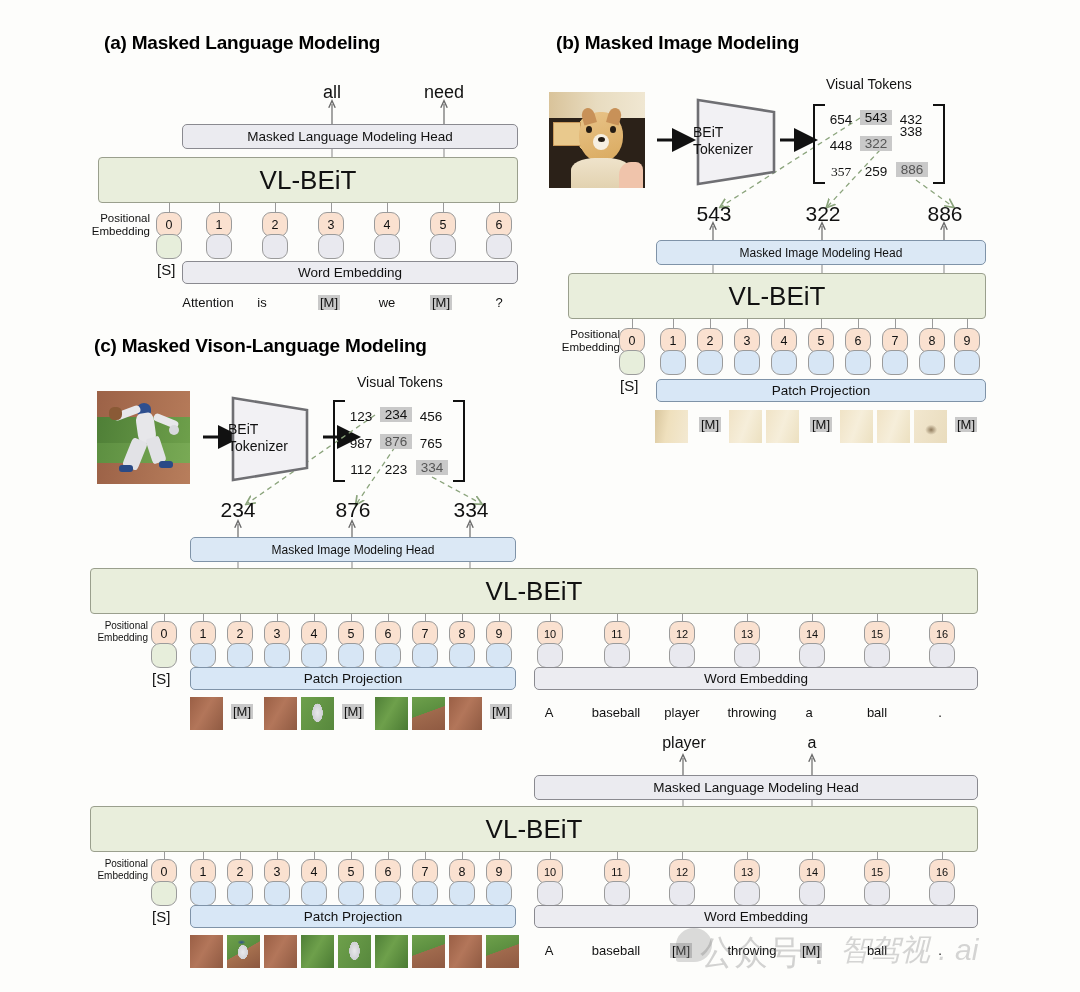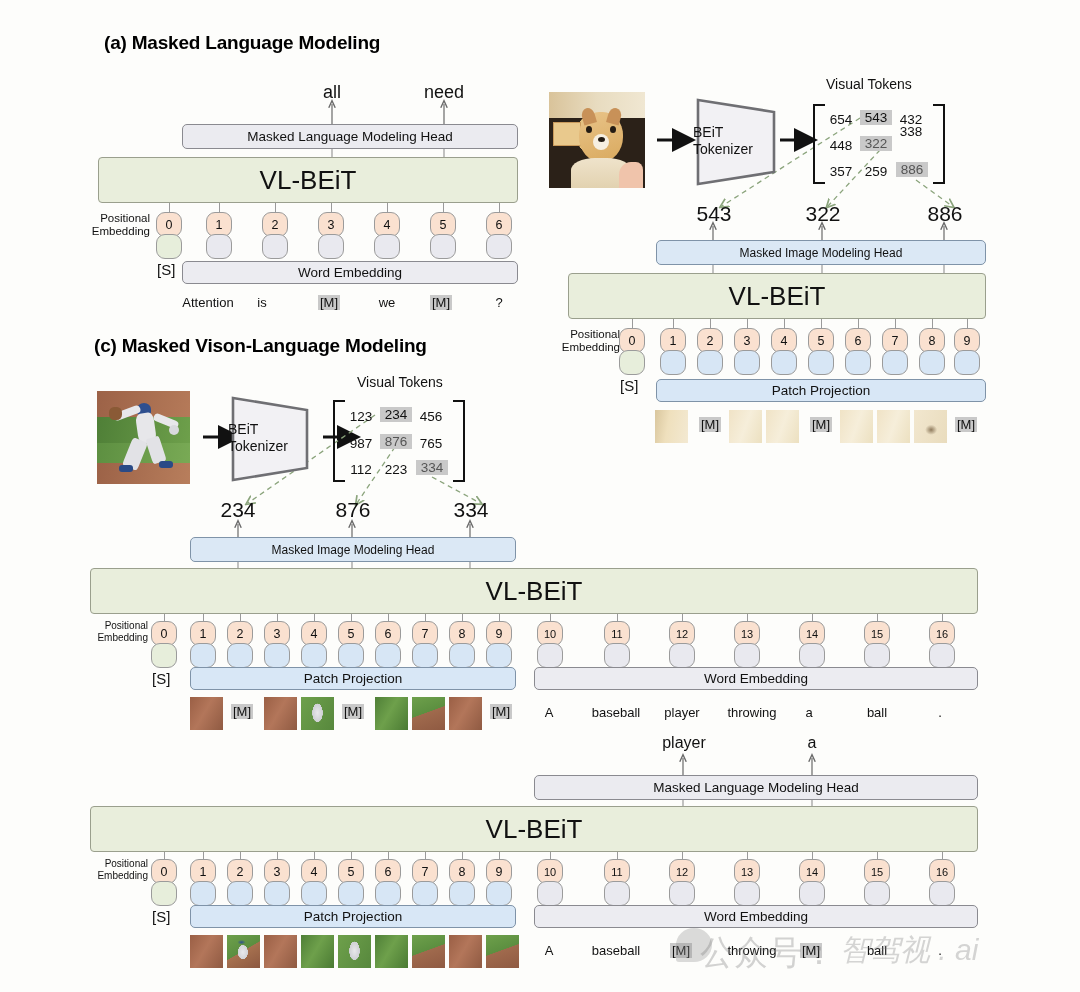--- a/index.html
+++ b/index.html
@@ -216,20 +216,21 @@
 
   <div class="abs box embed-gray" style="left:182px;top:261px;width:336px;height:23px;">Word Embedding</div>
 
   <div class="abs word" style="left:176px;top:295px;width:64px;">Attention</div>
   <div class="abs word" style="left:246px;top:295px;width:32px;">is</div>
   <div class="abs mask" style="left:318px;top:295px;">[M]</div>
   <div class="abs word" style="left:370px;top:295px;width:34px;">we</div>
   <div class="abs mask" style="left:430px;top:295px;">[M]</div>
   <div class="abs word" style="left:490px;top:295px;width:18px;">?</div>
 
+  <div class="abs panel-title" style="left:556px;top:32px;">(b) Masked Image Modeling</div>
 
   <div class="photo doge" style="left:549px;top:92px;width:96px;height:96px;">
     <div class="abs" style="left:0;top:0;width:96px;height:26px;background:linear-gradient(90deg,#d9c39a,#e8dcc0,#f0e7d2);"></div>
     <div class="abs" style="left:4px;top:30px;width:26px;height:22px;background:#e9c98d;border:1px solid #c99a5c;"></div>
     <div class="abs" style="left:30px;top:20px;width:44px;height:50px;border-radius:46% 46% 50% 50%;background:linear-gradient(160deg,#e9c489,#d9a95e);"></div>
     <div class="abs" style="left:33px;top:16px;width:13px;height:16px;border-radius:50% 50% 0 0;background:#c89158;transform:rotate(-16deg);"></div>
     <div class="abs" style="left:59px;top:16px;width:13px;height:16px;border-radius:50% 50% 0 0;background:#c89158;transform:rotate(16deg);"></div>
     <div class="abs" style="left:37px;top:34px;width:6px;height:7px;border-radius:50%;background:#241b13;"></div>
     <div class="abs" style="left:61px;top:34px;width:6px;height:7px;border-radius:50%;background:#241b13;"></div>
     <div class="abs" style="left:44px;top:42px;width:16px;height:16px;border-radius:50%;background:#f6efe1;"></div>
@@ -270,21 +271,21 @@
   <div class="abs" style="left:933px;top:104px;width:10px;height:76px;border:2px solid #111;border-left:none;"></div>
 
   <div class="mnum" style="left:826px;top:112px;width:30px;">654</div>
   <div class="mnum hlb" style="left:860px;top:110px;width:32px;">543</div>
   <div class="mnum" style="left:896px;top:112px;width:30px;">432</div>
 
   <div class="mnum" style="left:826px;top:138px;width:30px;">448</div>
   <div class="mnum hl" style="left:860px;top:136px;width:32px;">322</div>
   <div class="mnum" style="left:896px;top:124px;width:30px;">338</div>
 
-  <div class="mnum" style="left:826px;top:164px;width:30px;">357</div>
+  <div class="mnum" style="left:826px;top:164px;width:30px;font-family:Liberation Serif, serif;">357</div>
   <div class="mnum" style="left:860px;top:164px;width:32px;">259</div>
   <div class="mnum hl" style="left:896px;top:162px;width:32px;">886</div>
 
   <div class="bignum" style="left:683px;top:202px;width:62px;">543</div>
   <div class="bignum" style="left:792px;top:202px;width:62px;">322</div>
   <div class="bignum" style="left:914px;top:202px;width:62px;">886</div>
 
   <div class="abs box head-blue" style="left:656px;top:240px;width:330px;height:25px;">Masked Image Modeling Head</div>
 
   <div class="abs box vlbeit" style="left:568px;top:273px;width:418px;height:46px;">VL-BEiT</div>

